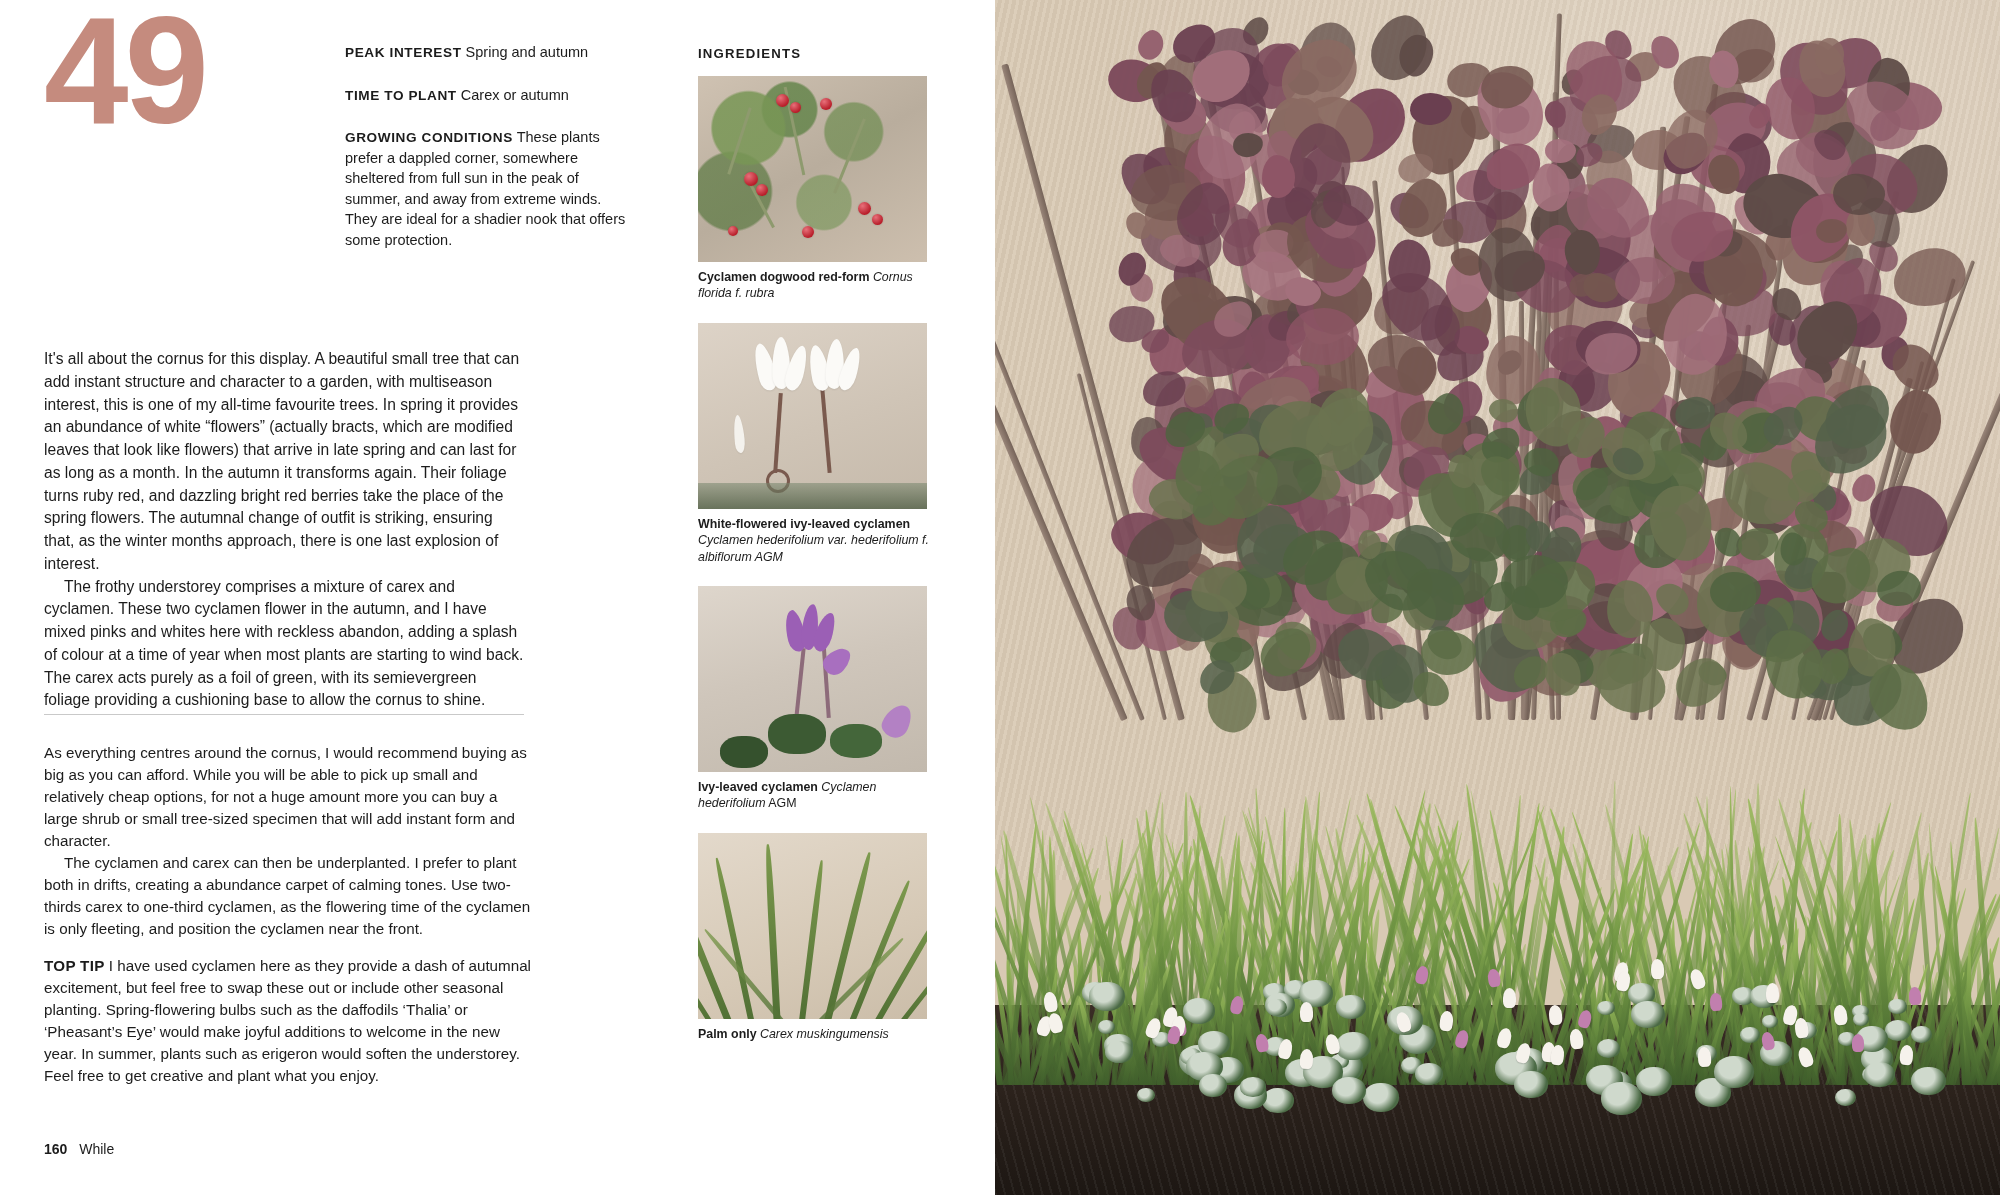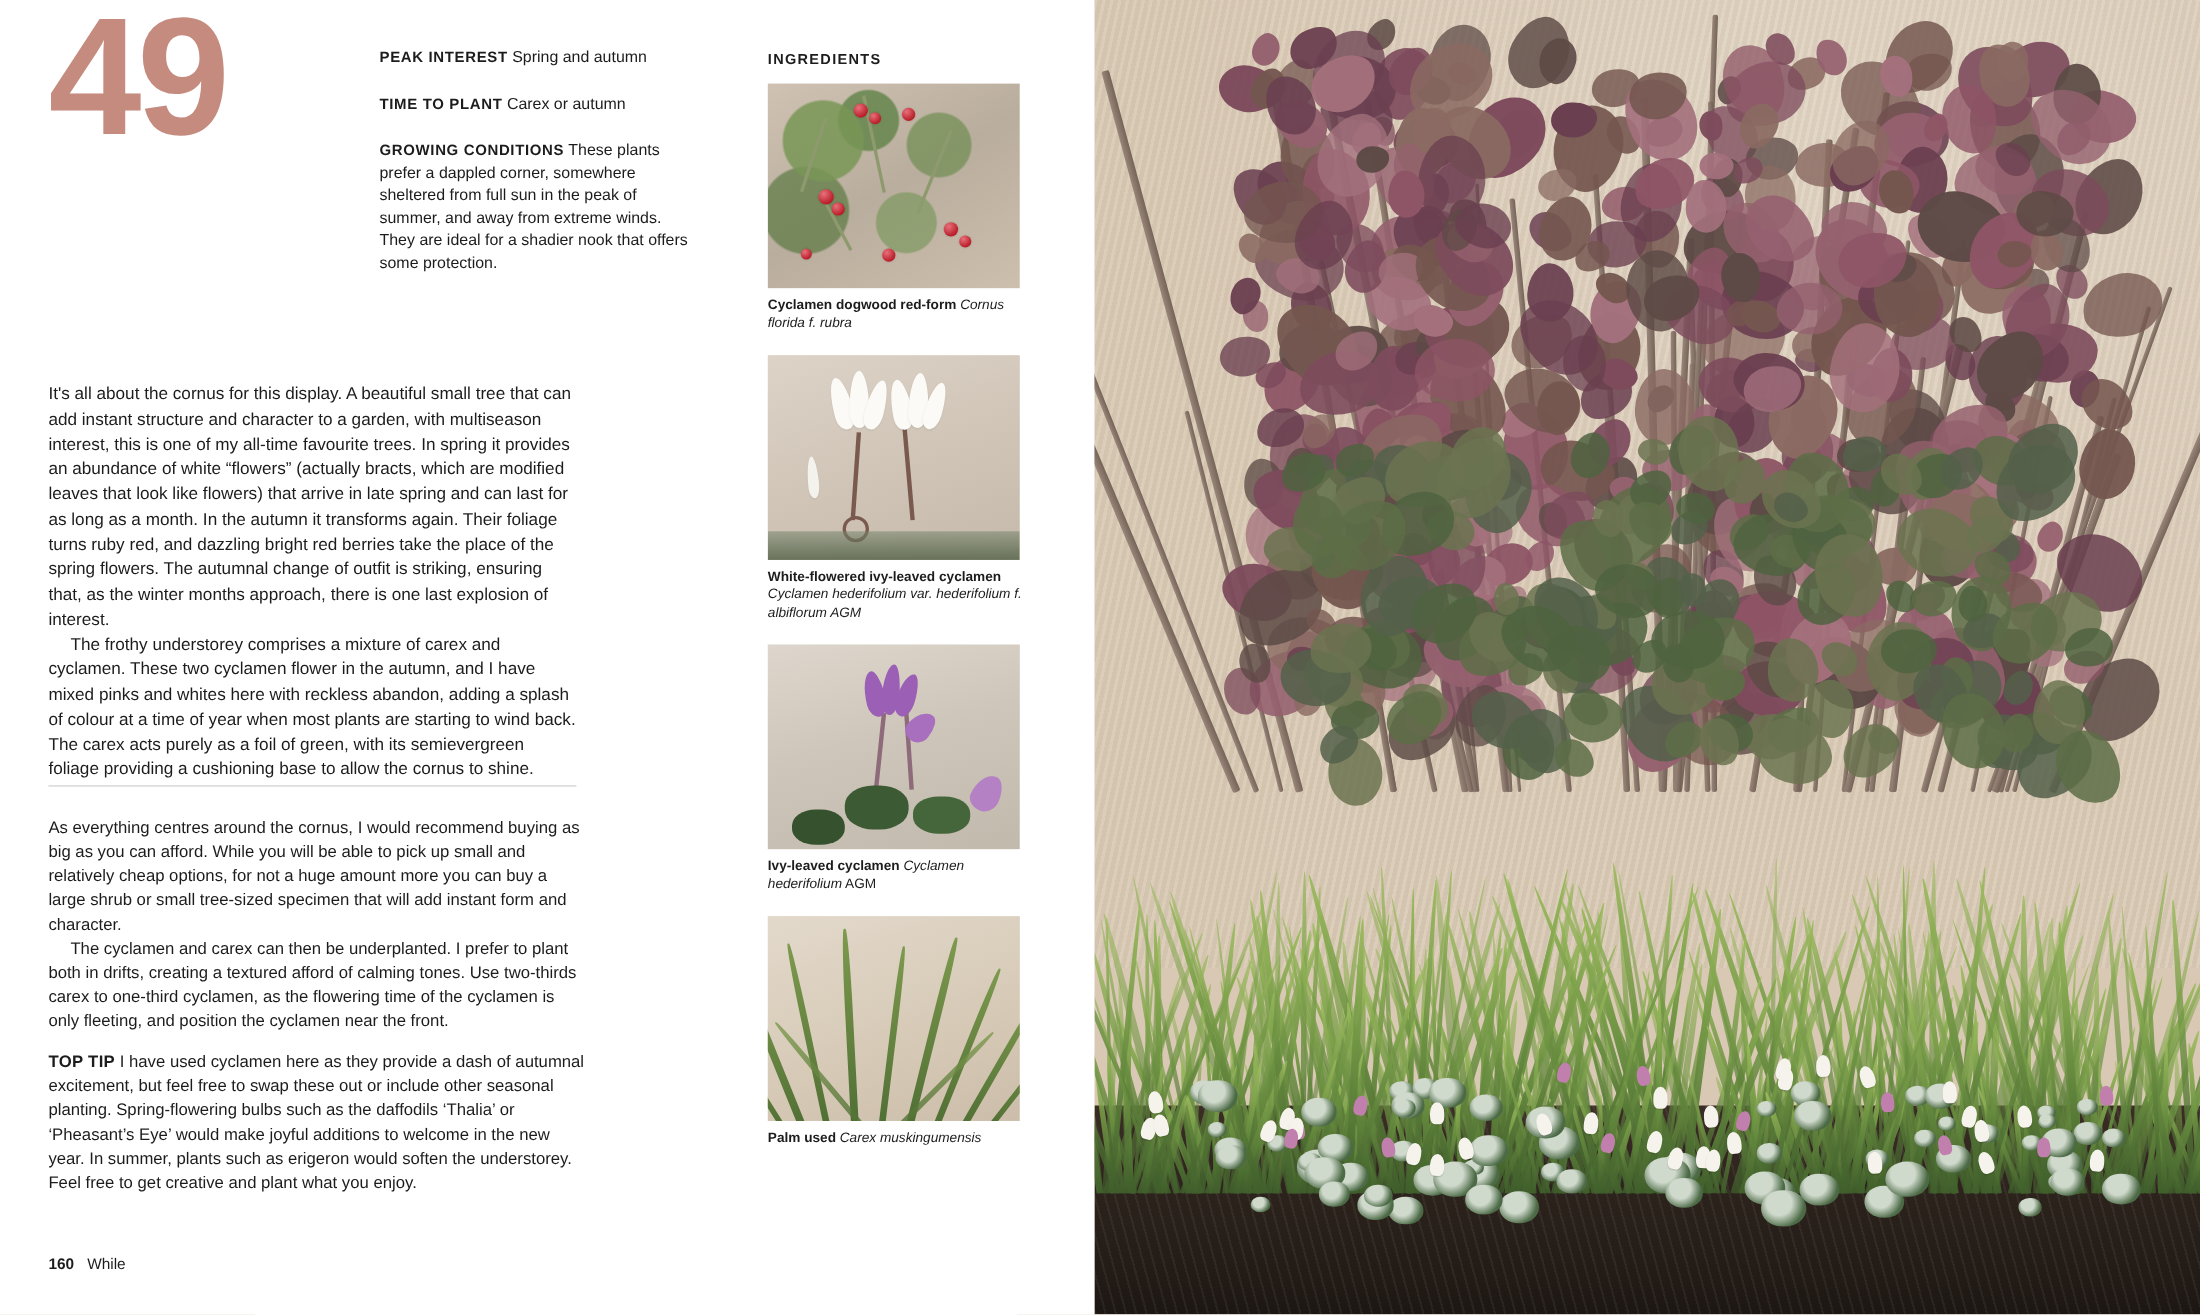--- a/index.html
+++ b/index.html
@@ -239,21 +239,21 @@
 
     <div class="body-col">
       <p>It's all about the cornus for this display. A beautiful small tree that can add instant structure and character to a garden, with multiseason interest, this is one of my all-time favourite trees. In spring it provides an abundance of white “flowers” (actually bracts, which are modified leaves that look like flowers) that arrive in late spring and can last for as long as a month. In the autumn it transforms again. Their foliage turns ruby red, and dazzling bright red berries take the place of the spring flowers. The autumnal change of outfit is striking, ensuring that, as the winter months approach, there is one last explosion of interest.</p>
       <p class="indent">The frothy understorey comprises a mixture of carex and cyclamen. These two cyclamen flower in the autumn, and I have mixed pinks and whites here with reckless abandon, adding a splash of colour at a time of year when most plants are starting to wind back. The carex acts purely as a foil of green, with its semievergreen foliage providing a cushioning base to allow the cornus to shine.</p>
     </div>
 
     <div class="rule"></div>
 
     <div class="body-col2">
       <p>As everything centres around the cornus, I would recommend buying as big as you can afford. While you will be able to pick up small and relatively cheap options, for not a huge amount more you can buy a large shrub or small tree-sized specimen that will add instant form and character.</p>
-      <p class="indent">The cyclamen and carex can then be underplanted. I prefer to plant both in drifts, creating a textured afford of calming tones. Use two-thirds carex to one-third cyclamen, as the flowering time of the cyclamen is only fleeting, and position the cyclamen near the front.</p>
+      <p class="indent">The cyclamen and carex can then be underplanted. I prefer to plant both in drifts, creating a abundance carpet of calming tones. Use two-thirds carex to one-third cyclamen, as the flowering time of the cyclamen is only fleeting, and position the cyclamen near the front.</p>
     </div>
 
     <div class="toptip">
       <b>TOP TIP</b>
       <span>I have used cyclamen here as they provide a dash of autumnal excitement, but feel free to swap these out or include other seasonal planting. Spring-flowering bulbs such as the daffodils ‘Thalia’ or ‘Pheasant’s Eye’ would make joyful additions to welcome in the new year. In summer, plants such as erigeron would soften the understorey. Feel free to get creative and plant what you enjoy.</span>
     </div>
 
     <div class="folio">
       <span class="pg">160</span>
       <span class="sec">While</span>
@@ -336,21 +336,21 @@
           <div class="blade" style="left:100px;bottom:-10px;width:6px;height:170px;transform:rotate(7deg);"></div>
           <div class="blade" style="left:124px;bottom:-10px;width:7px;height:182px;transform:rotate(14deg);"></div>
           <div class="blade" style="left:148px;bottom:-10px;width:6px;height:160px;transform:rotate(22deg);"></div>
           <div class="blade" style="left:172px;bottom:-10px;width:6px;height:140px;transform:rotate(30deg);"></div>
           <div class="blade" style="left:14px;bottom:-10px;width:5px;height:120px;transform:rotate(-32deg);"></div>
           <div class="blade" style="left:196px;bottom:-10px;width:5px;height:118px;transform:rotate(38deg);"></div>
           <div class="blade" style="left:88px;bottom:-10px;width:5px;height:130px;transform:rotate(-40deg);opacity:.8;"></div>
           <div class="blade" style="left:112px;bottom:-10px;width:5px;height:128px;transform:rotate(45deg);opacity:.8;"></div>
         </div>
         <div class="ing-cap">
-          <b>Palm used</b>
+          <b>Palm only</b>
           <i>Carex muskingumensis</i>
         </div>
       </div>
 
     </div>
   </div>
 
   <div class="page-right">
     <div class="wall"></div>
     <div class="soil"></div>

